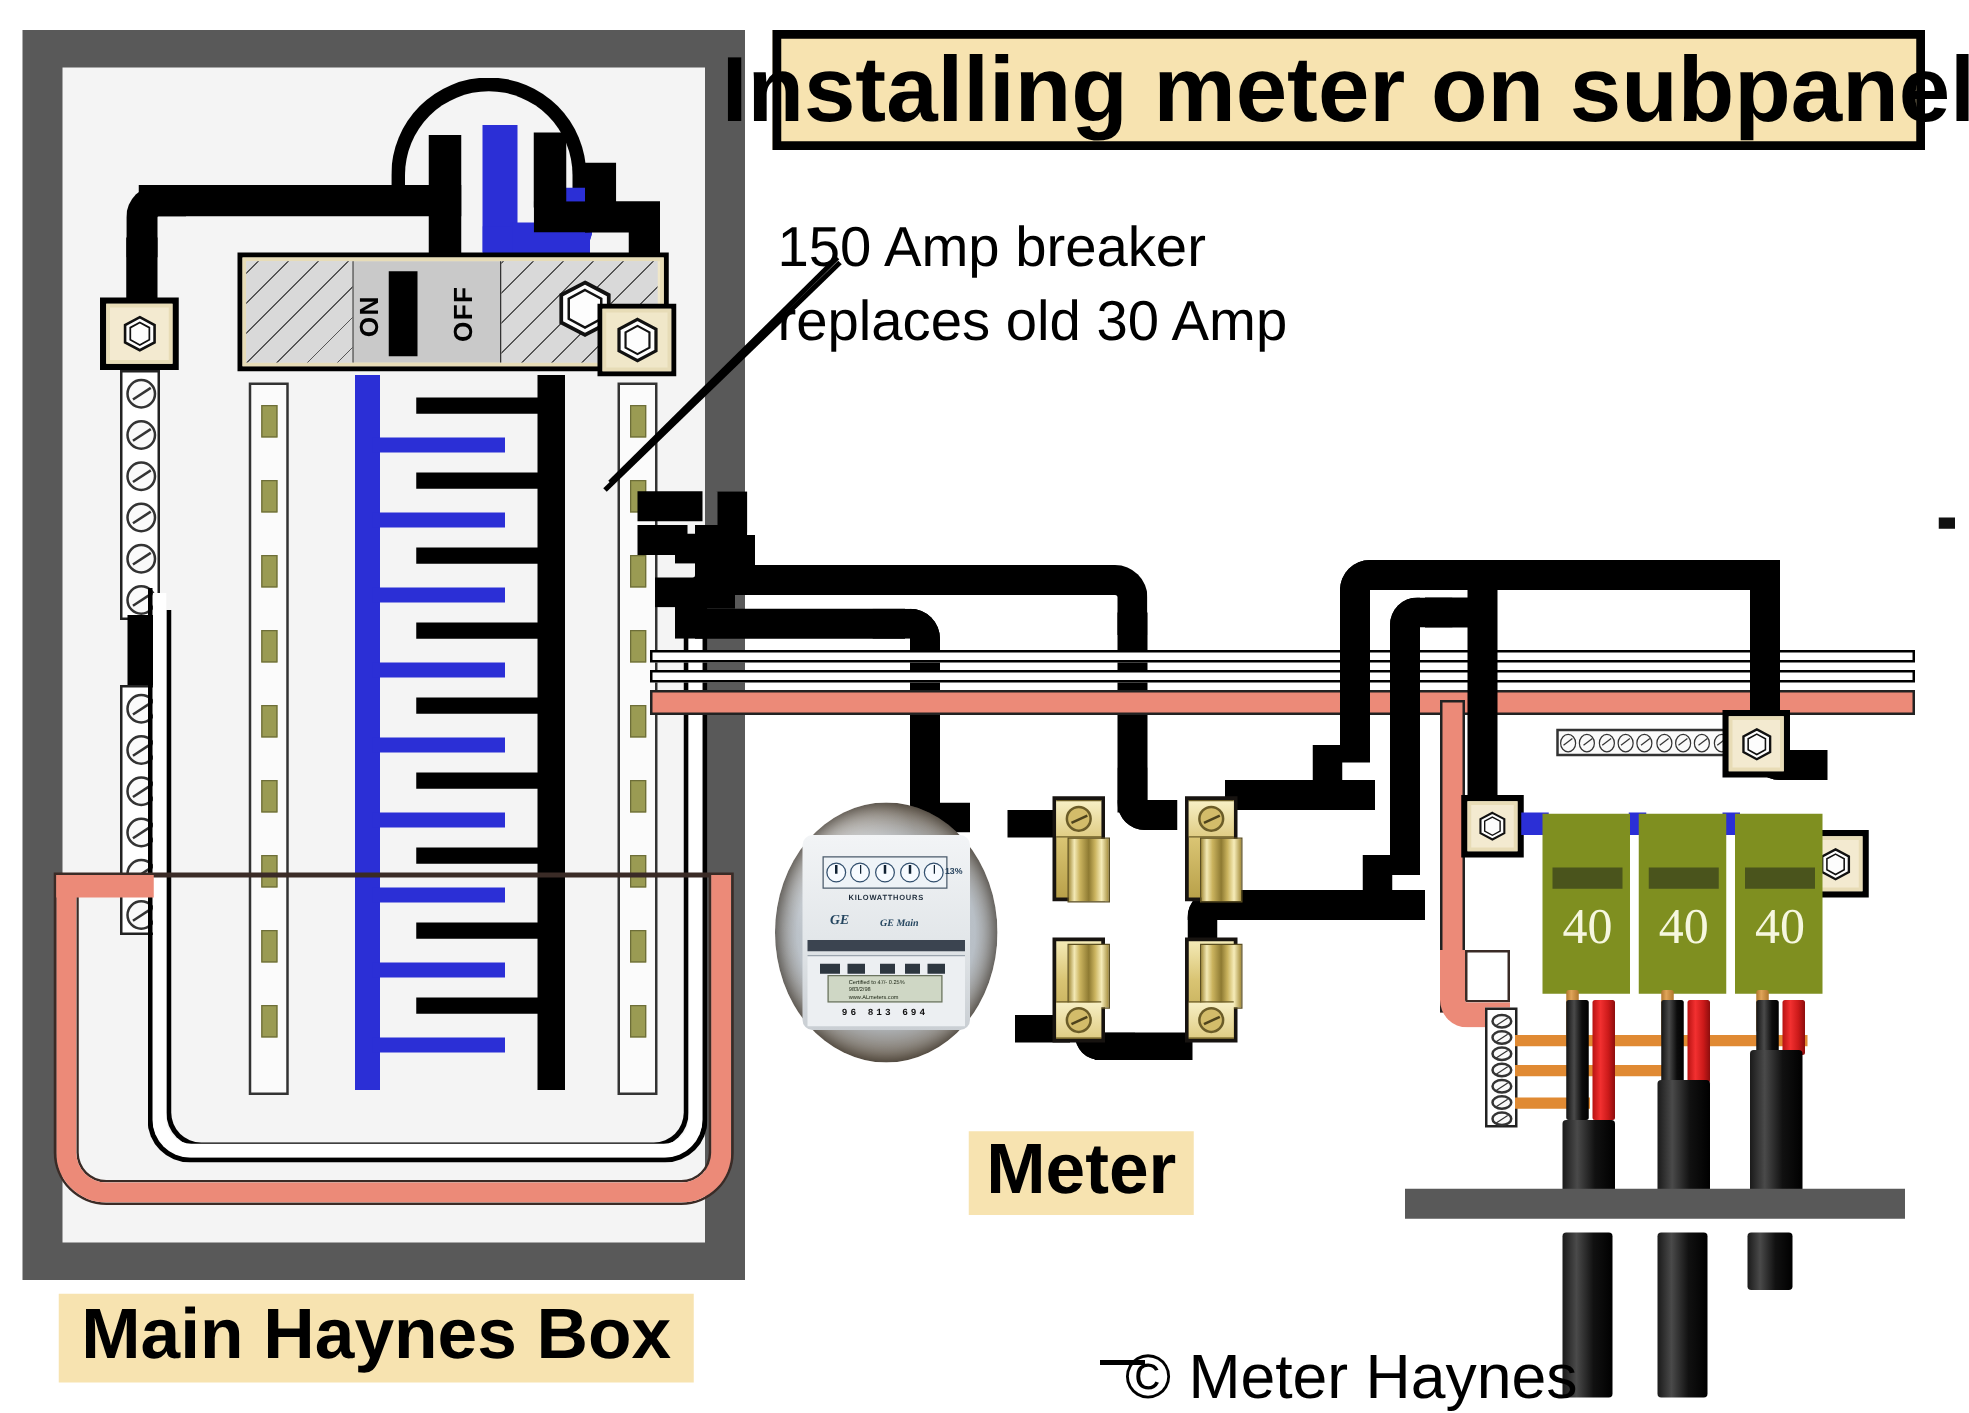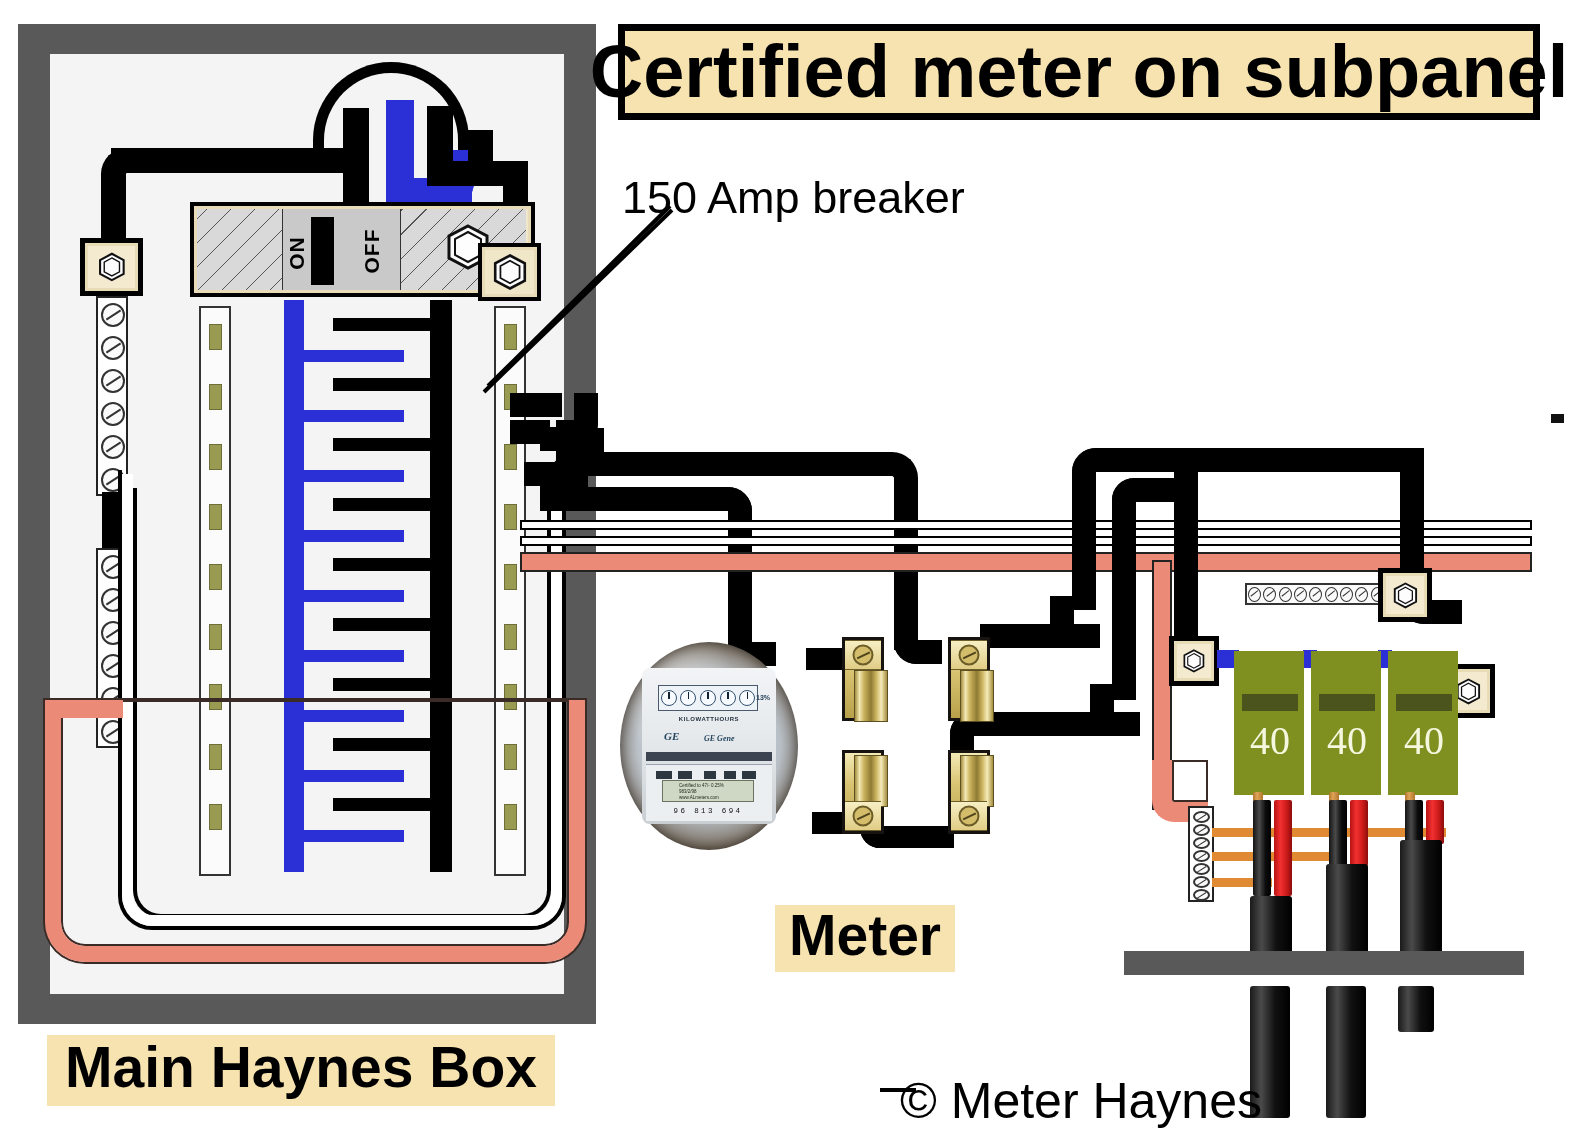--- a/index.html
+++ b/index.html
@@ -336,21 +336,21 @@
     line-height: 1.35;
     overflow: hidden;
     font-family: "Liberation Sans", sans-serif;
   }
   #meter-serial {
     position: absolute;
     left: 12px; top: 139px;
     width: 108px;
     text-align: center;
     font-size: 7.5px;
-    font-weight: 400;
+    font-weight: 700;
     letter-spacing: 2.4px;
     color: #111;
     font-family: "Liberation Mono", monospace;
   }
 
   
   .jaw {
     background: #171310;
     padding: 3px;
     box-sizing: border-box;
@@ -601,20 +601,21 @@
               border-top:none; border-radius:0 0 40px 40px;
               box-shadow: inset 0 0 0 2px #3a2b26, 0 0 0 2px #3a2b26;"></div>
   <div class="abs w-salmon" style="left:45px; top:700px; width:78px; height:18px; border:none; background:#ec8a78;"></div>
 
   <svg class="abs" style="left:460px; top:200px; width:220px; height:210px; overflow:visible;">
     <line x1="212" y1="10" x2="24" y2="192" stroke="#000" stroke-width="4"></line>
     <line x1="210" y1="6" x2="28" y2="186" stroke="#000" stroke-width="4"></line>
   </svg>
   <div class="abs" id="annotation">
     <div>150 Amp breaker</div>
+    <div>replaces old 30 Amp</div>
   </div>
 
   <div class="abs w-black" style="left:510px; top:393px; width:52px; height:24px;"></div>
   <div class="abs" style="left:540px; top:393px; width:58px; height:58px;
               border-right:24px solid #000; border-bottom:24px solid #000;
               border-radius:0 0 26px 0; box-sizing:border-box;"></div>
   <div class="abs w-black" style="left:572px; top:452px; width:318px; height:24px;"></div>
   <div class="abs" style="left:556px; top:428px; width:48px; height:48px;
               border-left:24px solid #000; border-top:24px solid #000;
               border-radius:24px 0 0 0; box-sizing:border-box;"></div>
@@ -683,21 +684,21 @@
         <div id="dialbank">
           <span class="dial"></span>
           <span class="dial"></span>
           <span class="dial"></span>
           <span class="dial"></span>
           <span class="dial"></span>
         </div>
         <div id="meter-kh">13%</div>
         <div id="kwh-text">KILOWATTHOURS</div>
         <div id="meter-brand">GE</div>
-        <div id="meter-model">GE Gene</div>
+        <div id="meter-model">GE Main</div>
         <div id="meter-strip"></div>
         <div id="meter-lower">
           <span class="chip" style="left:10px; top:6px; width:16px; height:8px;"></span>
           <span class="chip" style="left:32px; top:6px; width:14px; height:8px;"></span>
           <span class="chip" style="left:58px; top:6px; width:12px; height:8px;"></span>
           <span class="chip" style="left:78px; top:6px; width:12px; height:8px;"></span>
           <span class="chip" style="left:96px; top:6px; width:14px; height:8px;"></span>
         </div>
         <div id="meter-plate">
           <div>Certified to 47/- 0.25%</div>
@@ -837,21 +838,21 @@
   <div class="abs cable-sheath" style="left:1326px; top:986px; width:40px; height:132px;"></div>
 
   <div class="abs cond-ground" style="left:1405px; top:792px; width:10px; height:34px;"></div>
   <div class="abs cond-black" style="left:1405px; top:800px; width:18px; height:44px;"></div>
   <div class="abs cond-red" style="left:1426px; top:800px; width:18px; height:44px;"></div>
   <div class="abs cable-sheath" style="left:1400px; top:840px; width:42px; height:118px;"></div>
   <div class="abs cable-sheath" style="left:1398px; top:986px; width:36px; height:46px;"></div>
 
   <div class="abs" style="left:1124px; top:951px; width:400px; height:24px; background:#595959;"></div>
 
-  <div class="abs label-box" id="title-box">Certified meter on subpanel</div>
+  <div class="abs label-box" id="title-box">Installing meter on subpanel</div>
   <div class="abs label-box" id="mainbox-label">Main Haynes Box</div>
   <div class="abs label-box" id="meter-label">Meter</div>
 
   <div class="abs" id="copyright-underscore"></div>
   <div class="abs" id="copyright">© Meter Haynes</div>
   <div class="abs" id="edge-tick"></div>
 
 </div>
 
 </body></html>

